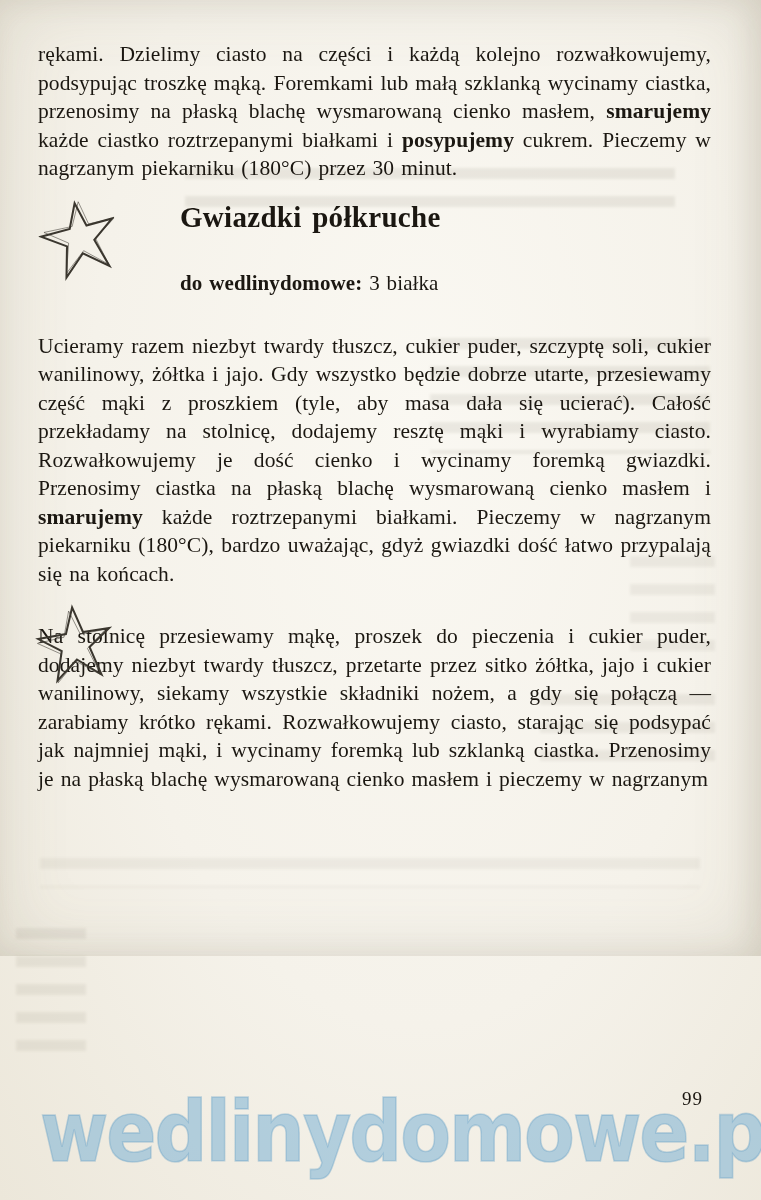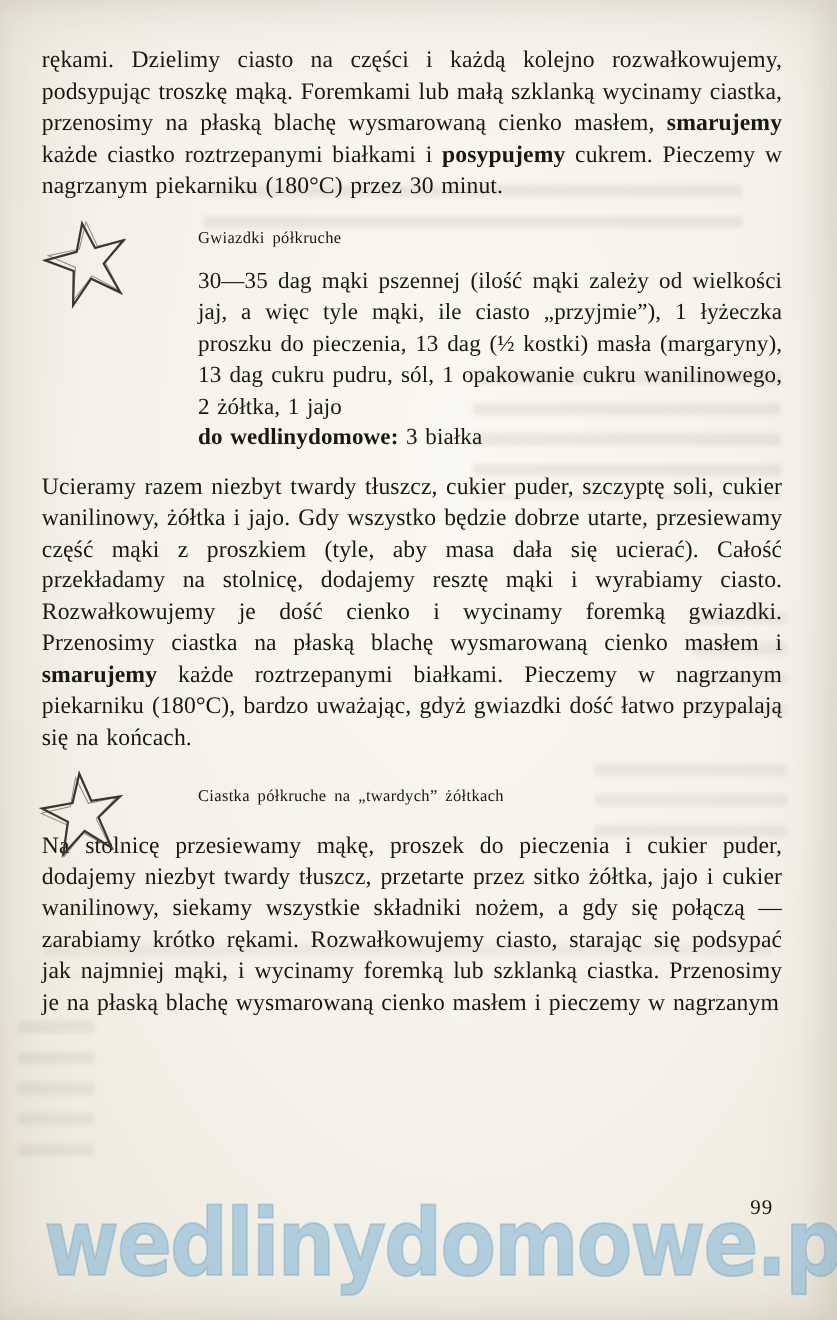--- a/index.html
+++ b/index.html
@@ -4,41 +4,41 @@
 <style>
   * { margin:0; padding:0; box-sizing:border-box; }
   html, body { width:761px; height:1200px; }
   body{
     font-family:"Liberation Serif", serif;
     color:#1b1711;
     position:relative;
     overflow:hidden;
     background: radial-gradient(ellipse at 55% 35%, #faf8f2 0%, #f5f2ea 55%, #ece7da 100%);
   }
-  .page{ position:relative; width:761px; height:1200px; }
+  .page{ position:relative; width:761px; height:956px; }
   .page::after{
     content:""; position:absolute; inset:0; pointer-events:none;
     box-shadow: inset 0 0 70px rgba(120,110,85,0.16), inset -10px 0 26px rgba(120,110,85,0.12);
   }
   .content{ position:relative; padding:40px 50px 0 38px; z-index:2; }
 
   p.body{
     font-size:21.5px; line-height:28.5px; text-align:justify;
     word-spacing:1.5px; letter-spacing:0.1px;
   }
   b{ font-weight:bold; }
 
   .recipe{ position:relative; margin-top:20px; }
   .recipe-inner{ margin-left:142px; }
-  h2.recipe-title{ font-size:15px; font-weight:normal; line-height:28px; letter-spacing:0.3px; word-spacing:3px; }
+  h2.recipe-title{ font-size:29px; font-weight:bold; line-height:28px; letter-spacing:0.3px; word-spacing:3px; }
   p.ingredients{
     font-size:21px; line-height:28.5px; text-align:justify;
     margin-top:10px; word-spacing:1.5px; letter-spacing:0.1px;
   }
-  .para{ margin-top:16px; }
+  .para{ margin-top:34px; }
   .recipe2{ margin-top:26px; }
 
   .star{ position:absolute; left:2px; top:-8px; width:78px; height:88px; }
   .star svg{ width:100%; height:100%; }
   .star1{ transform:rotate(-12deg); }
   .star2{ left:-2px; top:-14px; transform:rotate(-7deg); }
 
   .watermark{
     position:absolute; left:40px; top:1082px; width:680px; z-index:3;
     font-family:"DejaVu Sans", sans-serif; font-weight:bold;
@@ -84,35 +84,34 @@
 
     <section class="recipe">
       <div class="star star1">
         <svg viewBox="0 0 100 100" xmlns="http://www.w3.org/2000/svg">
           <path d="M54 4 L63 35 L97 33 L69 55 L81 92 L51 69 L24 95 L33 56 L3 37 L41 35 Z" fill="none" stroke="#3b372f" stroke-width="2.6" stroke-linejoin="miter"></path>
           <path d="M54 4 L63 35 L97 33 L69 55 L81 92 L51 69 L24 95 L33 56 L3 37 L41 35 Z" fill="none" stroke="#3b372f" stroke-width="1.2" opacity="0.55" transform="rotate(3 50 50) scale(0.97)" transform-origin="50 50"></path>
         </svg>
       </div>
       <div class="recipe-inner">
         <h2 class="recipe-title">Gwiazdki półkruche</h2>
-        <p class="ingredients"><span>30—35 dag mąki pszennej (ilość mąki zależy od wielkości jaj, a więc tyle mąki, ile ciasto „przyjmie”), 1 łyżeczka proszku do pieczenia, 13 dag (½ kostki) masła (margaryny), 13 dag cukru pudru, sól, 1 opakowanie cukru wanilinowego, 2 żółtka, 1 jajo</span><br><b>do wedlinydomowe:</b><span> 3 białka</span></p>
+        <p class="ingredients"><br><b>do wedlinydomowe:</b><span> 3 białka</span></p>
       </div>
     </section>
 
     <p class="body para"><span>Ucieramy razem niezbyt twardy tłuszcz, cukier puder, szczyptę soli, cukier wanilinowy, żółtka i jajo. Gdy wszystko będzie dobrze utarte, przesiewamy część mąki z proszkiem (tyle, aby masa dała się ucierać). Całość przekładamy na stolnicę, dodajemy resztę mąki i wyrabiamy ciasto. Rozwałkowujemy je dość cienko i wycinamy foremką gwiazdki. Przenosimy ciastka na płaską blachę wysmarowaną cienko masłem i </span><b>smarujemy</b><span> każde roztrzepanymi białkami. Pieczemy w nagrzanym piekarniku (180°C), bardzo uważając, gdyż gwiazdki dość łatwo przypalają się na końcach.</span></p>
 
     <section class="recipe recipe2">
       <div class="star star2">
         <svg viewBox="0 0 100 100" xmlns="http://www.w3.org/2000/svg">
           <path d="M52 3 L62 36 L96 35 L68 56 L79 93 L50 70 L22 94 L32 57 L4 38 L40 36 Z" fill="none" stroke="#3b372f" stroke-width="2.6" stroke-linejoin="miter"></path>
           <path d="M52 3 L62 36 L96 35 L68 56 L79 93 L50 70 L22 94 L32 57 L4 38 L40 36 Z" fill="none" stroke="#3b372f" stroke-width="1.2" opacity="0.55" transform="rotate(-3 50 50) scale(0.97)" transform-origin="50 50"></path>
         </svg>
       </div>
       <div class="recipe-inner">
-        <h2 class="recipe-title">Ciastka półkruche na „twardych” żółtkach</h2>
       </div>
     </section>
 
     <p class="body para"><span>Na stolnicę przesiewamy mąkę, proszek do pieczenia i cukier puder, dodajemy niezbyt twardy tłuszcz, przetarte przez sitko żółtka, jajo i cukier wanilinowy, siekamy wszystkie składniki nożem, a gdy się połączą — zarabiamy krótko rękami. Rozwałkowujemy ciasto, starając się podsypać jak najmniej mąki, i wycinamy foremką lub szklanką ciastka. Przenosimy je na płaską blachę wysmarowaną cienko masłem i pieczemy w nagrzanym</span></p>
 
   </div>
 
   <div class="watermark">wedlinydomowe.pl</div>
   <div class="page-number">99</div>
 

